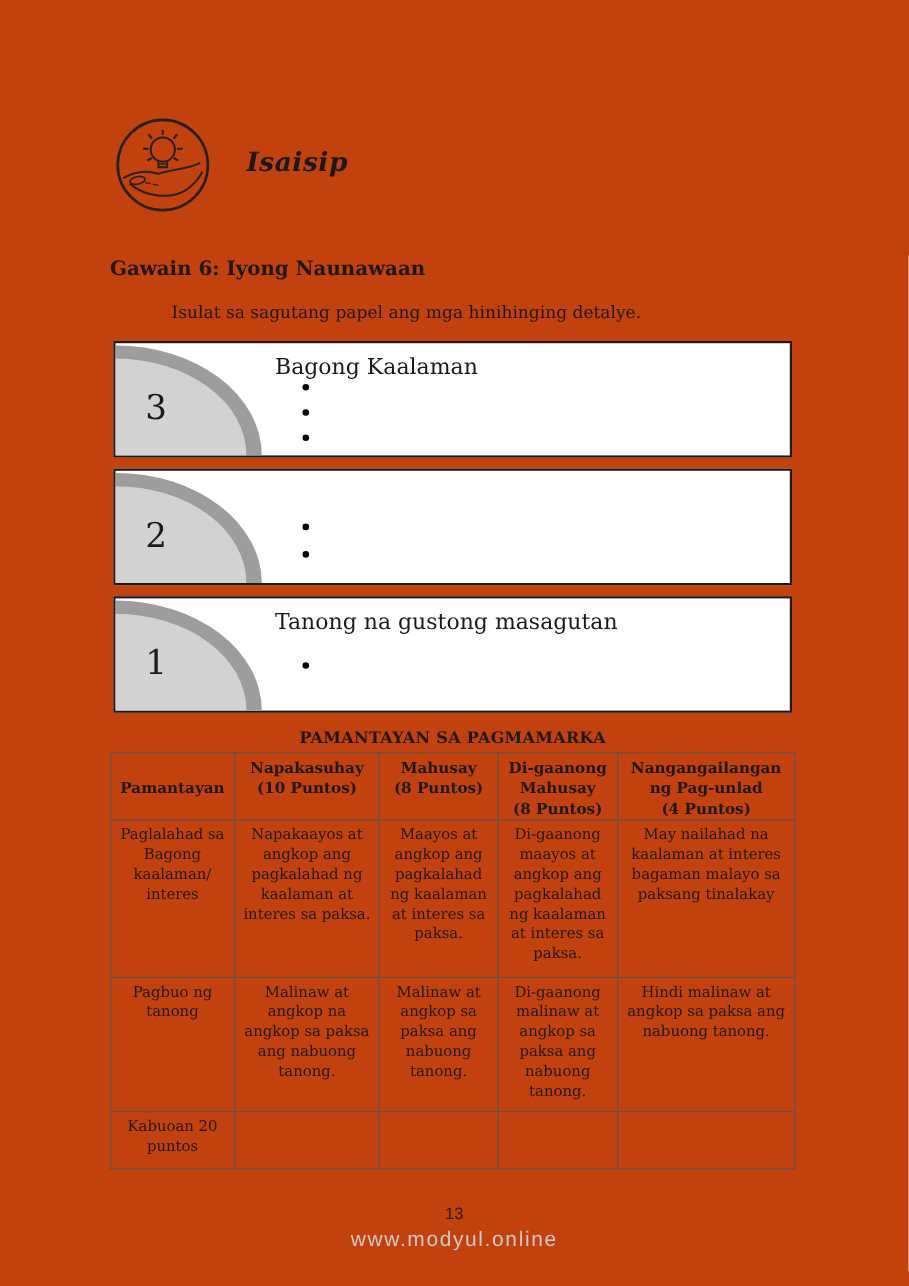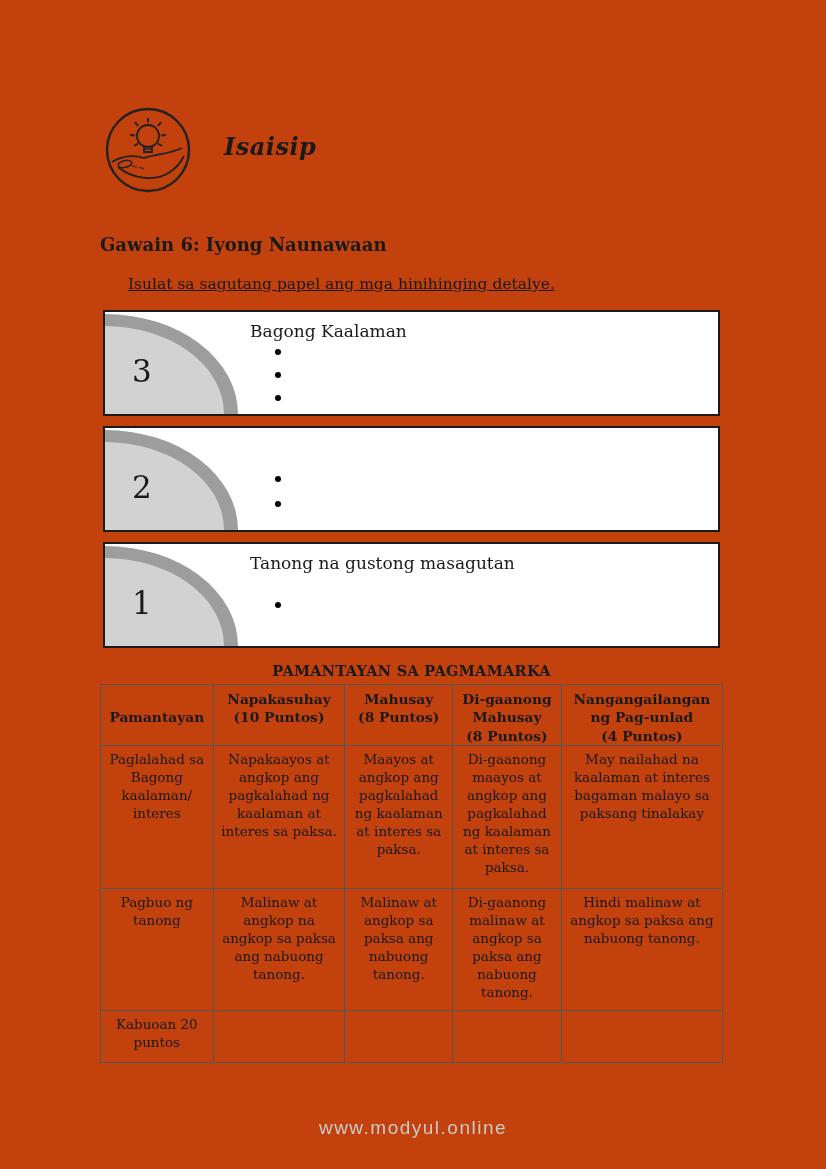--- a/index.html
+++ b/index.html
@@ -12,40 +12,40 @@
   .hero-icon{position:absolute;left:104px;top:106px;width:88px;height:88px;}
   .section-title{
     position:absolute;left:224px;top:132px;
     font-size:24px;font-weight:bold;font-style:italic;letter-spacing:.5px;
   }
   .activity-title{
     position:absolute;left:100px;top:234px;
     font-size:18px;font-weight:bold;
   }
   .instruction{
-    position:absolute;left:128px;top:275px;font-size:15.5px;text-decoration:underline;
+    position:absolute;left:156px;top:275px;font-size:15.5px;
   }
   
   .nbox{
     position:absolute;left:103px;width:617px;height:106px;
     border:2px solid #1b1b1b;background:#fff;box-sizing:border-box;overflow:hidden;
   }
   .nbox .arc-dark{
     position:absolute;left:0;bottom:0;width:133px;height:100px;
     background:#9d9d9d;border-radius:0 100% 0 0;
   }
   .nbox .arc-light{
     position:absolute;left:0;bottom:0;width:119px;height:88px;
     background:#d2d2d2;border-radius:0 100% 0 0;
   }
   .nbox .num{
     position:absolute;left:27px;top:44px;font-size:31px;line-height:1;
   }
   .nbox .box-title{
-    position:absolute;left:145px;top:9px;font-size:17px;
+    position:absolute;left:145px;top:9px;font-size:20px;
   }
   .nbox .bullets{position:absolute;left:170px;display:flex;flex-direction:column;}
   .dot{width:6px;height:6px;border-radius:50%;background:#000;}
   .box-a{top:310px;}
   .box-a .bullets{top:37px;gap:17px;}
   .box-b{top:426px;}
   .box-b .bullets{top:48px;gap:19px;}
   .box-c{top:542px;}
   .box-c .bullets{top:58px;}
   
@@ -185,15 +185,16 @@
       <tr class="r3">
         <td>Kabuoan 20 puntos</td>
         <td></td>
         <td></td>
         <td></td>
         <td></td>
       </tr>
     </tbody>
   </table>
 
+  <div class="page-number">13</div>
   <div class="watermark">www.modyul.online</div>
 
 </div>
 
 </body></html>

